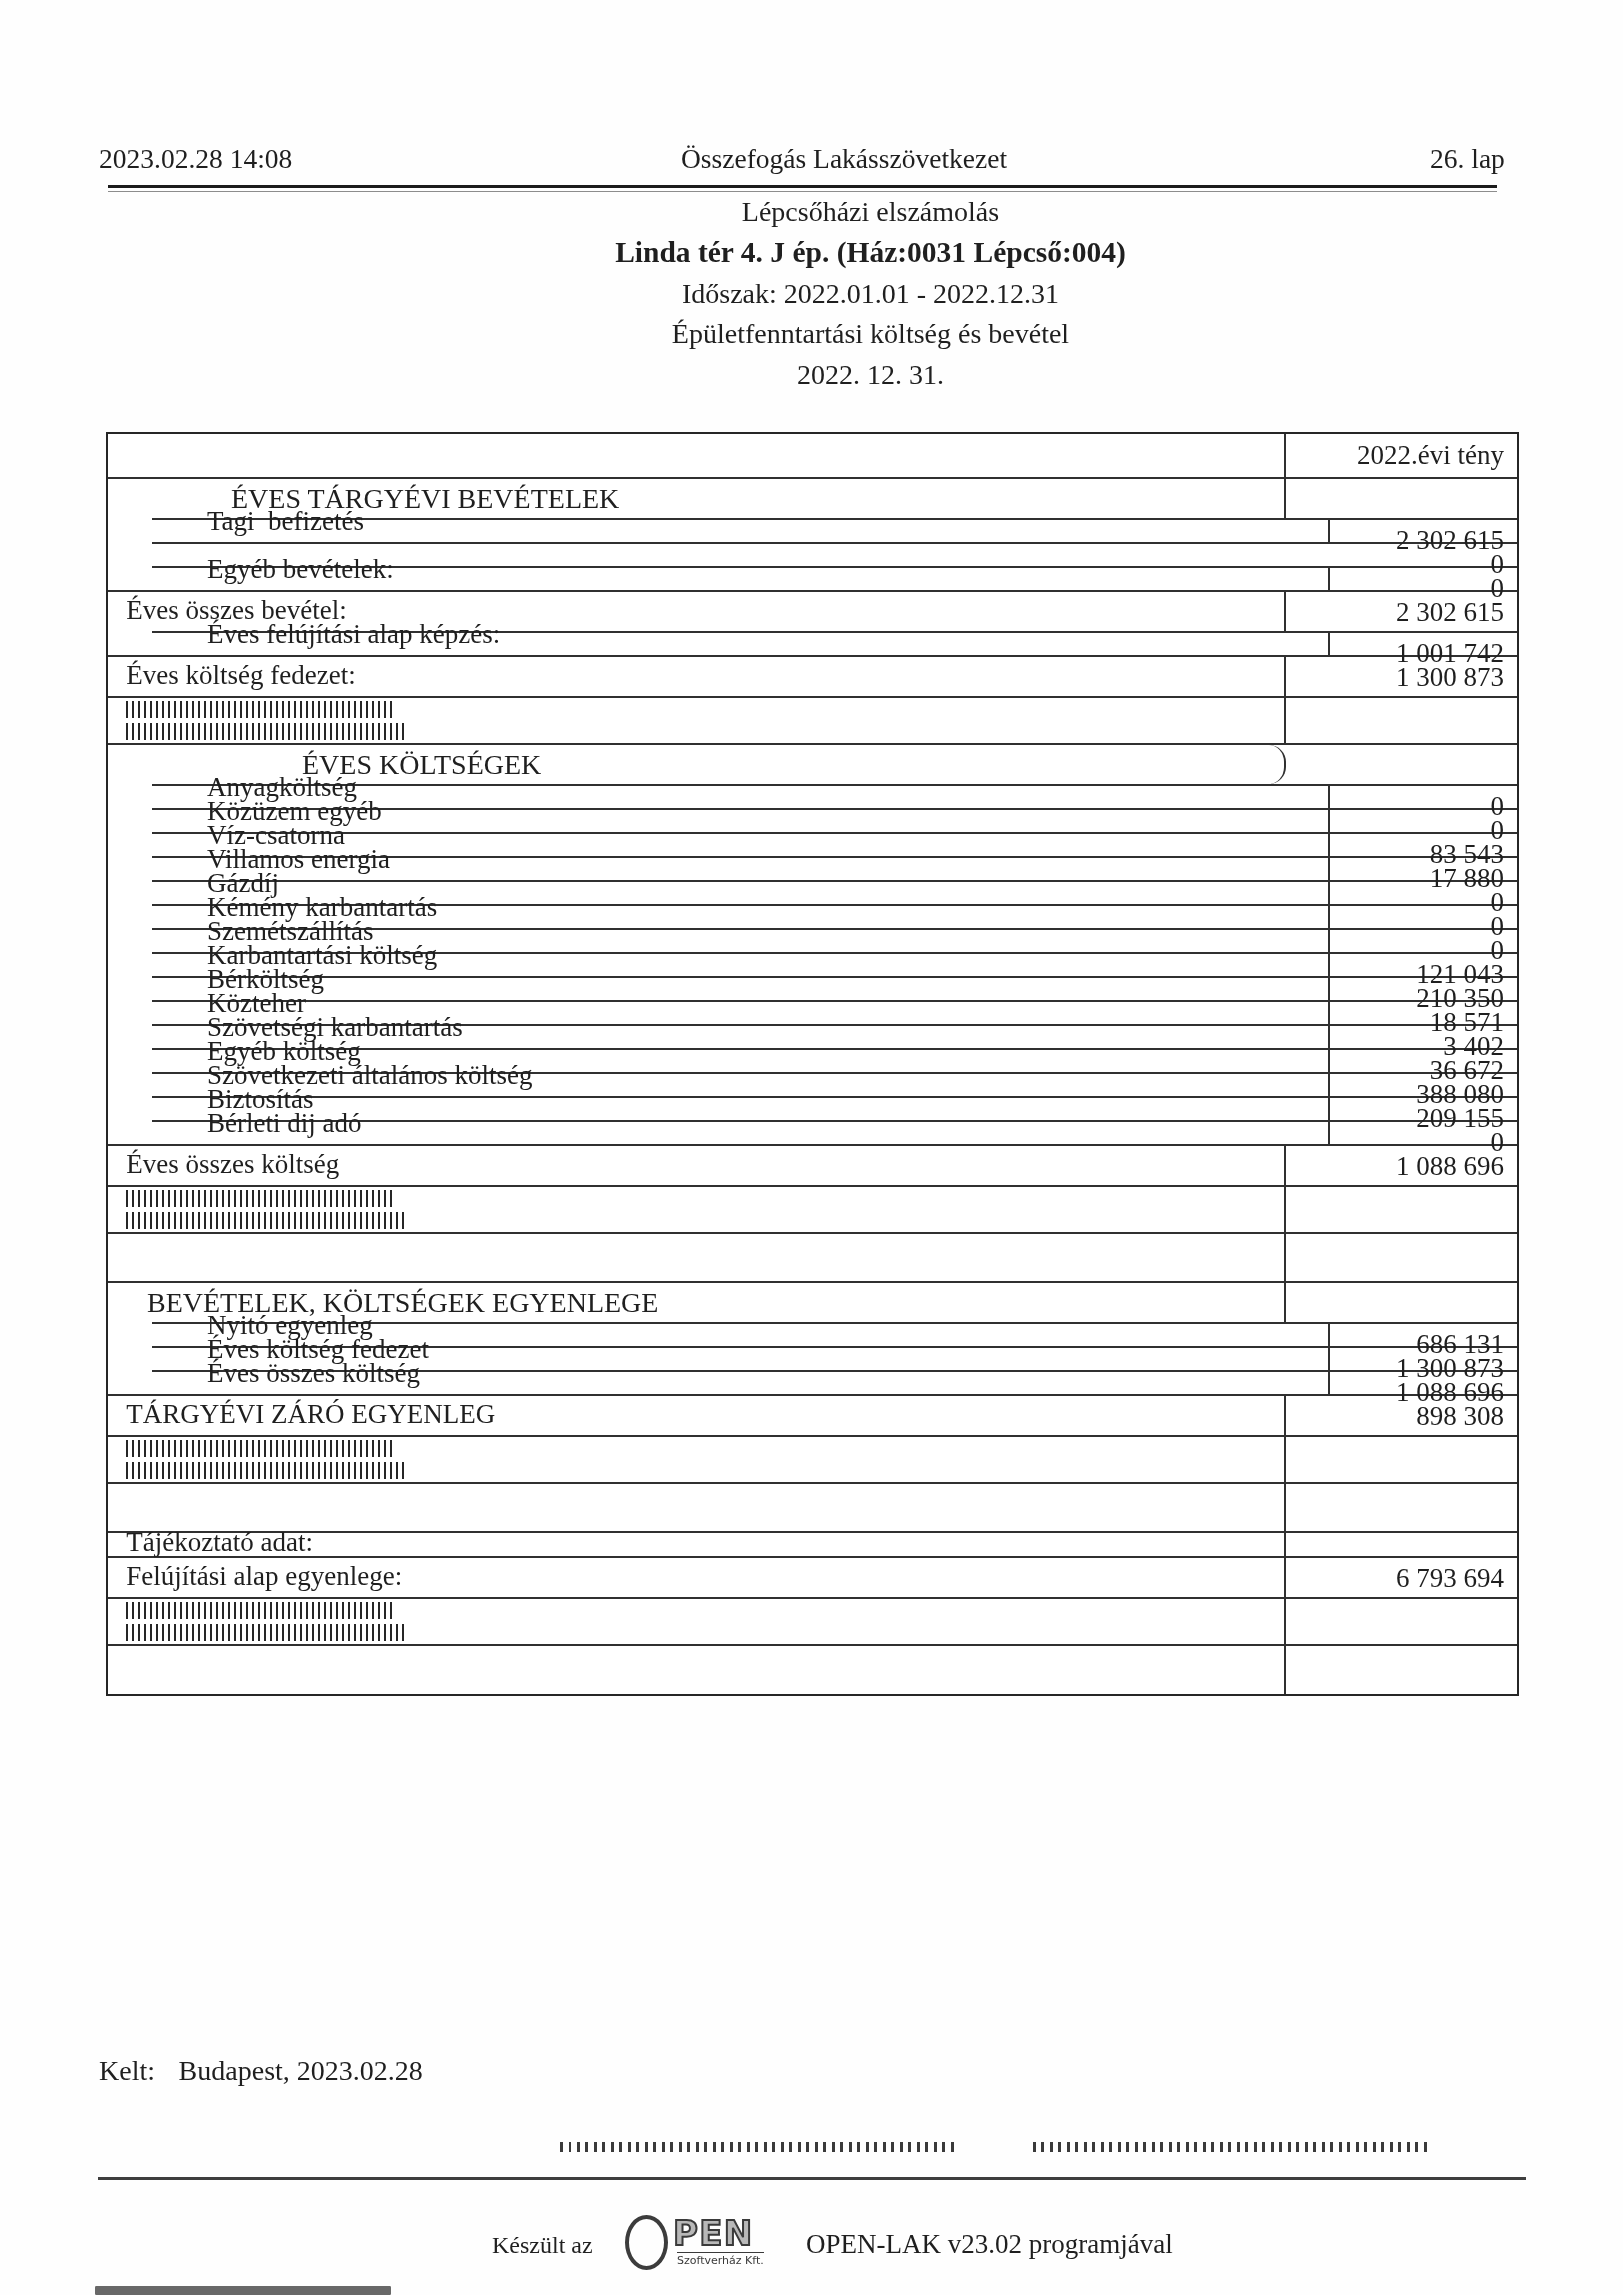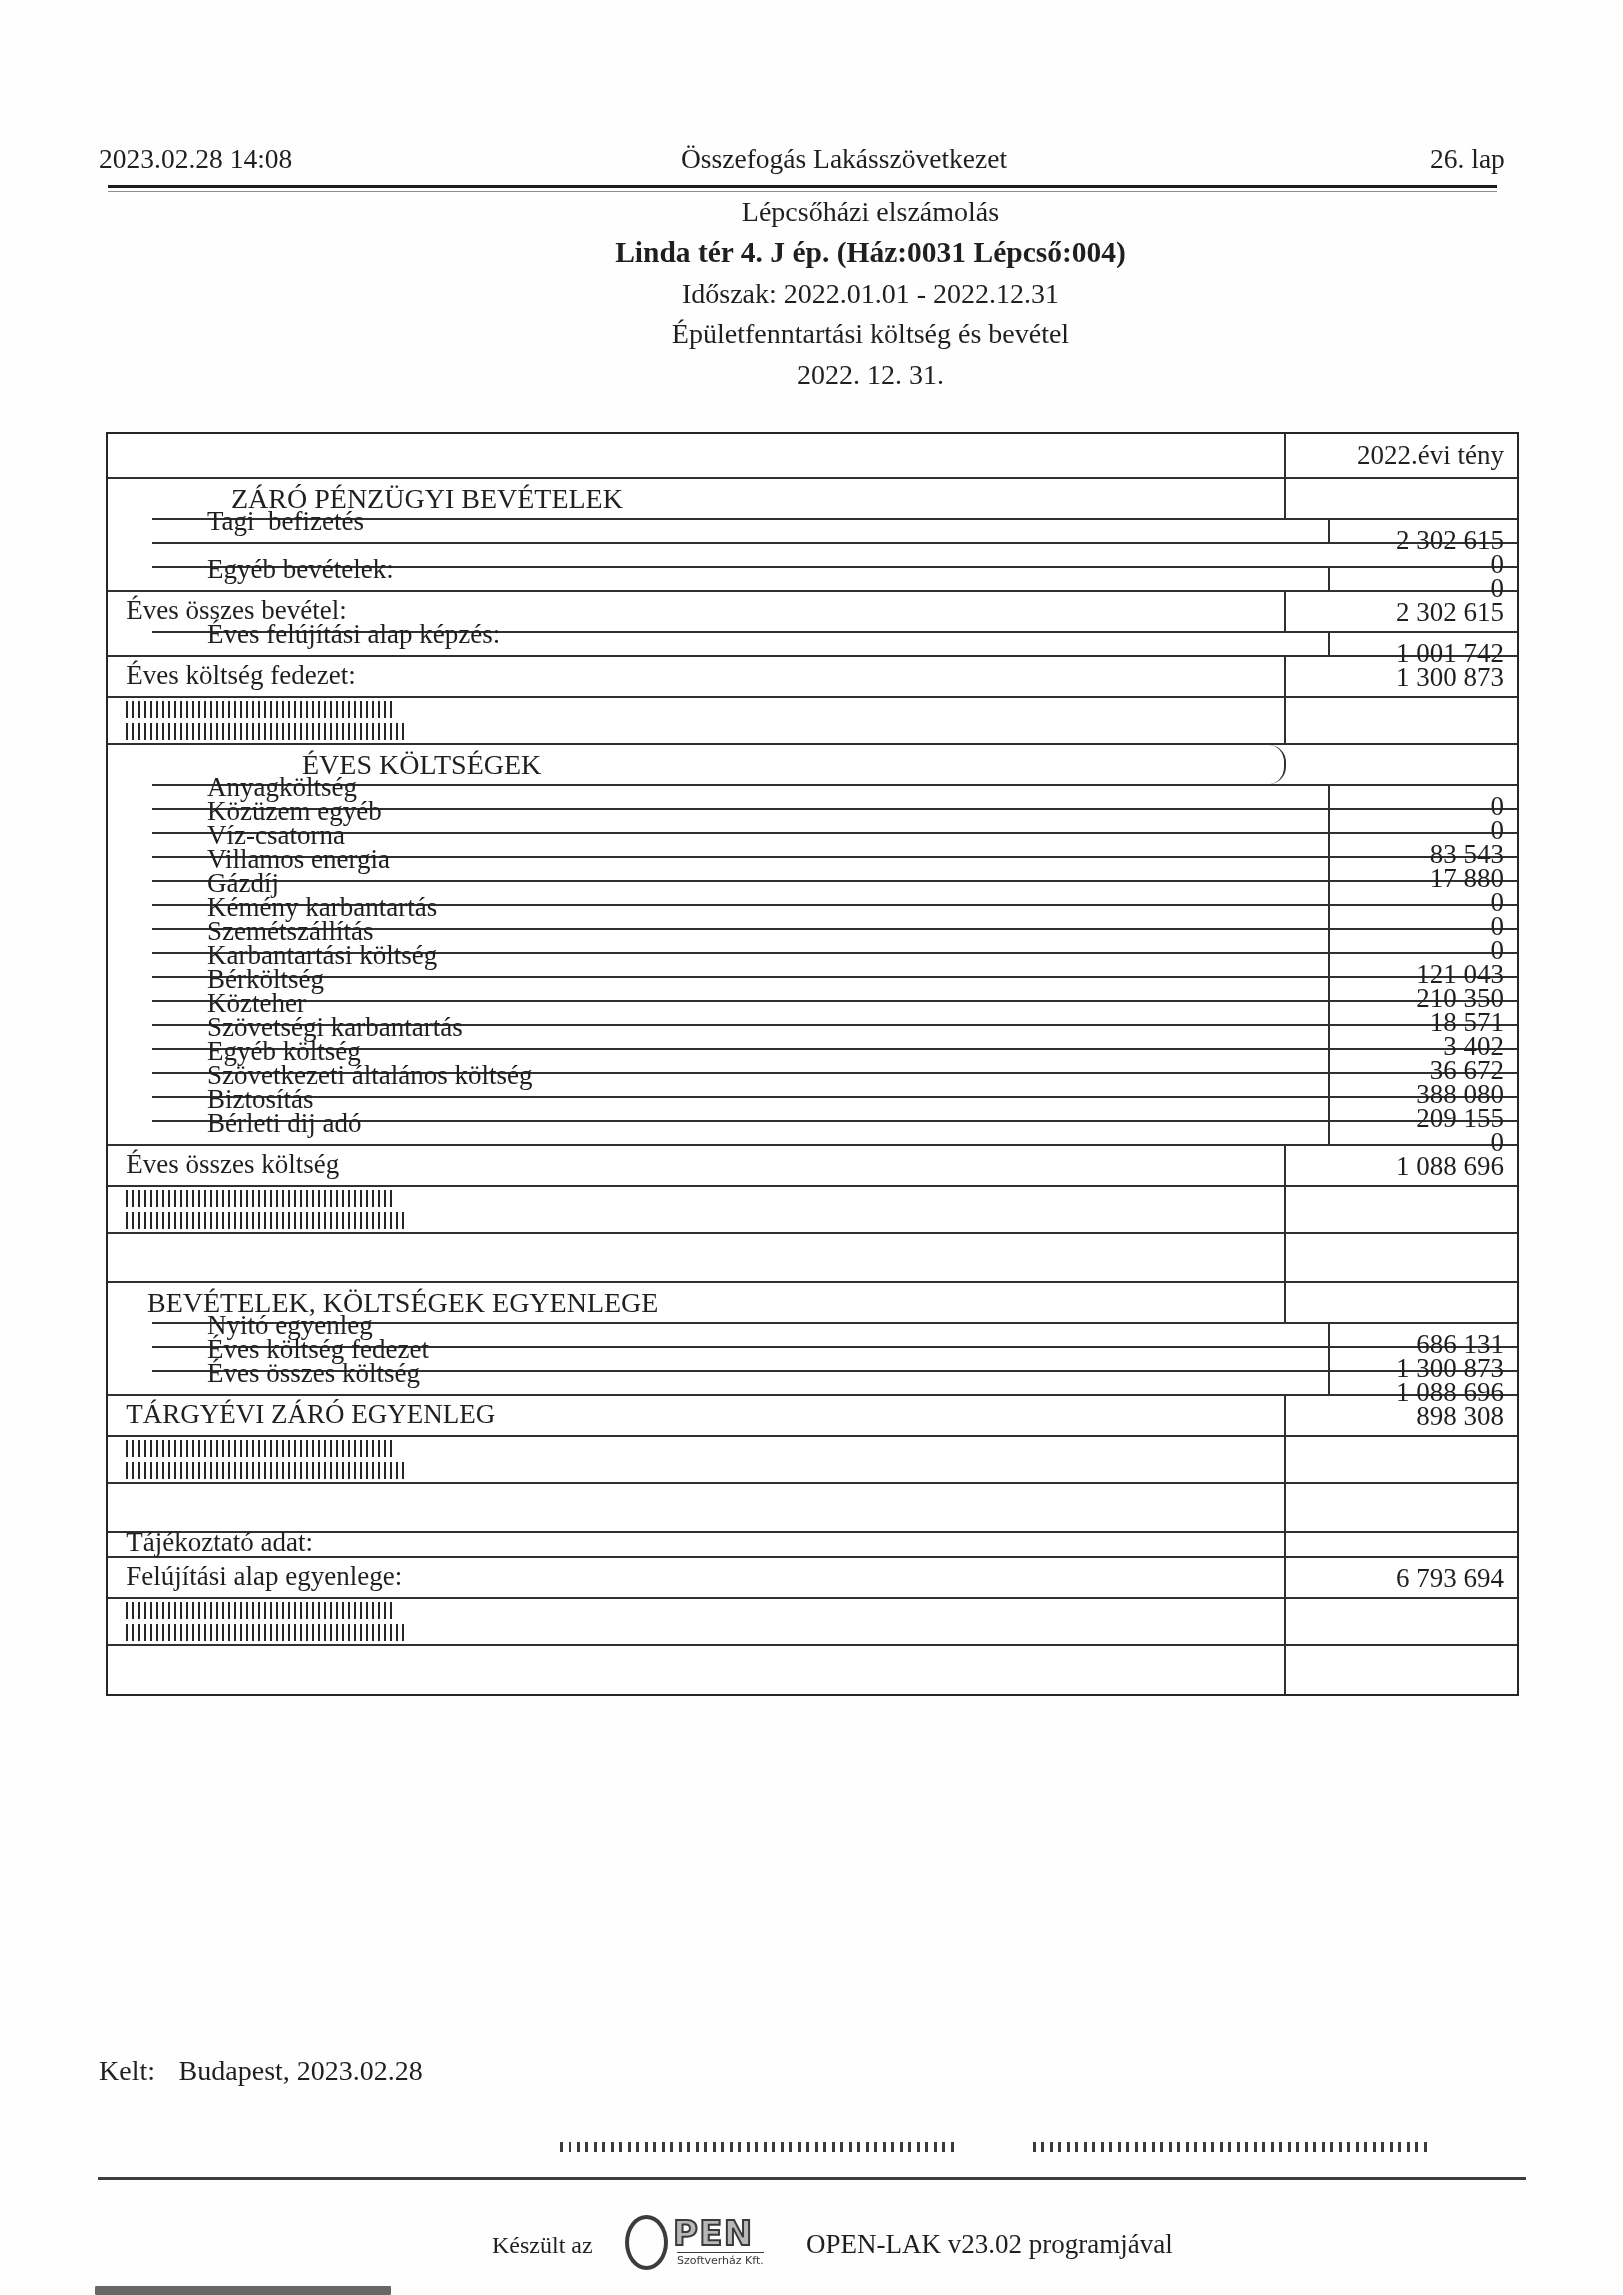--- a/index.html
+++ b/index.html
@@ -86,21 +86,21 @@
     <div class="t5">2022. 12. 31.</div>
   </div>
 
   <div class="stable">
     <div id="rows-host">
         <div class="trow colheader">
           <div class="lbl"></div>
           <div class="val">2022.évi tény</div>
         </div>
         <div class="trow section ind-2">
-          <div class="lbl">ZÁRÓ PÉNZÜGYI BEVÉTELEK</div>
+          <div class="lbl">ÉVES TÁRGYÉVI BEVÉTELEK</div>
           <div class="val"></div>
         </div>
         <div class="trow item ind-1">
           <div class="lbl">Tagi  befizetés</div>
           <div class="val">2 302 615</div>
         </div>
         <div class="trow item ind-1">
           <div class="val">0</div>
         </div>
         <div class="trow item ind-1">

